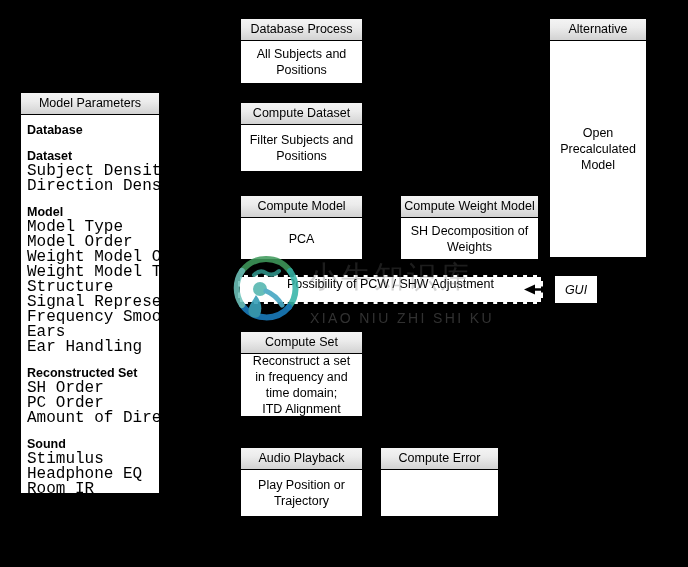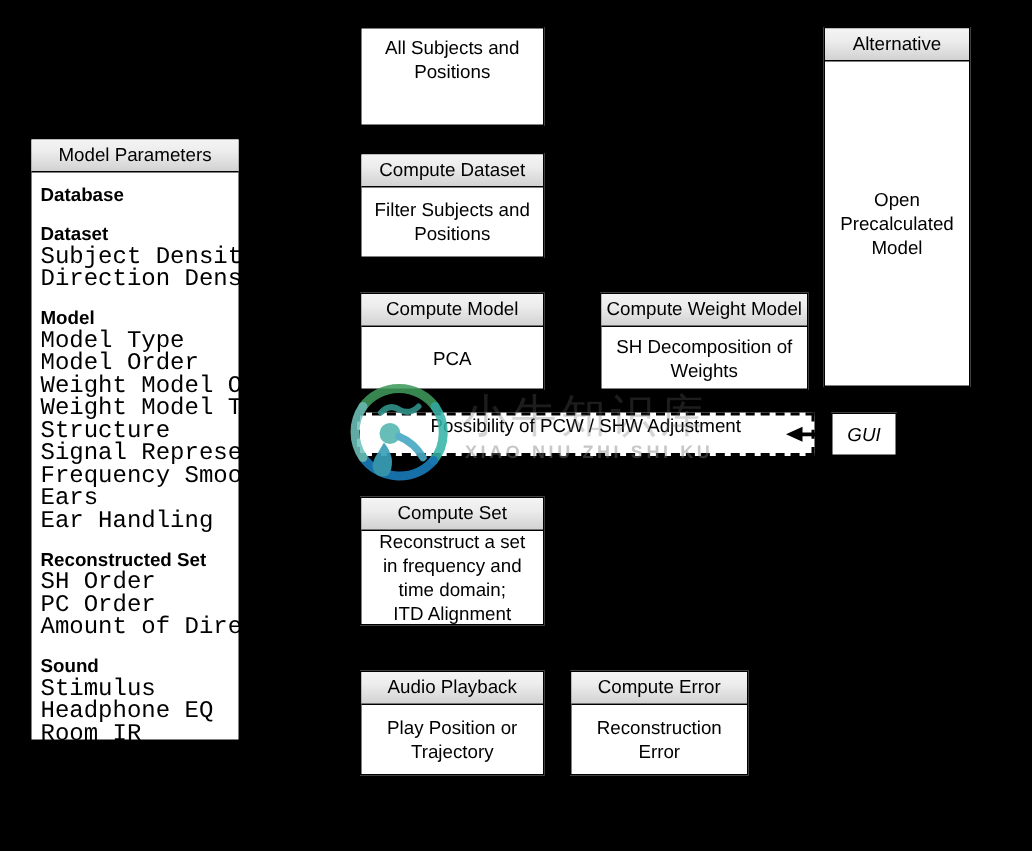--- a/index.html
+++ b/index.html
@@ -136,26 +136,25 @@
   }
   #watermark .wm-cn {
     position: absolute; left: 80px; top: 2px;
     font-size: 30px;
     letter-spacing: 3px;
     color: rgba(105,105,105,0.30);
     font-family: "DejaVu Sans", sans-serif;
     white-space: nowrap;
   }
   #watermark .wm-en {
-    position: absolute; left: 82px; top: 39px;
-    font-size: 12px;
+    position: absolute; left: 82px; top: 55px;
+    font-size: 14px;
     letter-spacing: 2.4px;
     color: rgba(120,120,120,0.45);
     white-space: nowrap;
-    font-weight: bold;
   }
 </style>
 </head>
 <body>
 
 <div class="panel" id="model-parameters">
   <div class="panel-header">Model Parameters</div>
   <div class="panel-body">
 
     <div class="mp-group">
@@ -192,20 +191,21 @@
       <div class="mp-title">Sound</div>
       <div class="mp-item">Stimulus</div>
       <div class="mp-item">Headphone EQ</div>
       <div class="mp-item">Room IR</div>
     </div>
 
   </div>
 </div>
 
 <div class="panel" id="database-process">
+  <div class="panel-header">Database Process</div>
   <div class="panel-body">
     <div class="lines">
       <div>All Subjects and</div>
       <div>Positions</div>
     </div>
   </div>
 </div>
 
 <div class="panel" id="compute-dataset">
   <div class="panel-header">Compute Dataset</div>
@@ -253,26 +253,20 @@
   <div class="panel-body">
     <div class="lines">
       <div>Play Position or</div>
       <div>Trajectory</div>
     </div>
   </div>
 </div>
 
 <div class="panel" id="compute-error">
   <div class="panel-header">Compute Error</div>
-  <div class="panel-body">
-    <div class="lines">
-      <div>Reconstruction</div>
-      <div>Error</div>
-    </div>
-  </div>
 </div>
 
 <div class="panel" id="alternative">
   <div class="panel-header">Alternative</div>
   <div class="panel-body">
     <div class="lines">
       <div>Open</div>
       <div>Precalculated</div>
       <div>Model</div>
     </div>

